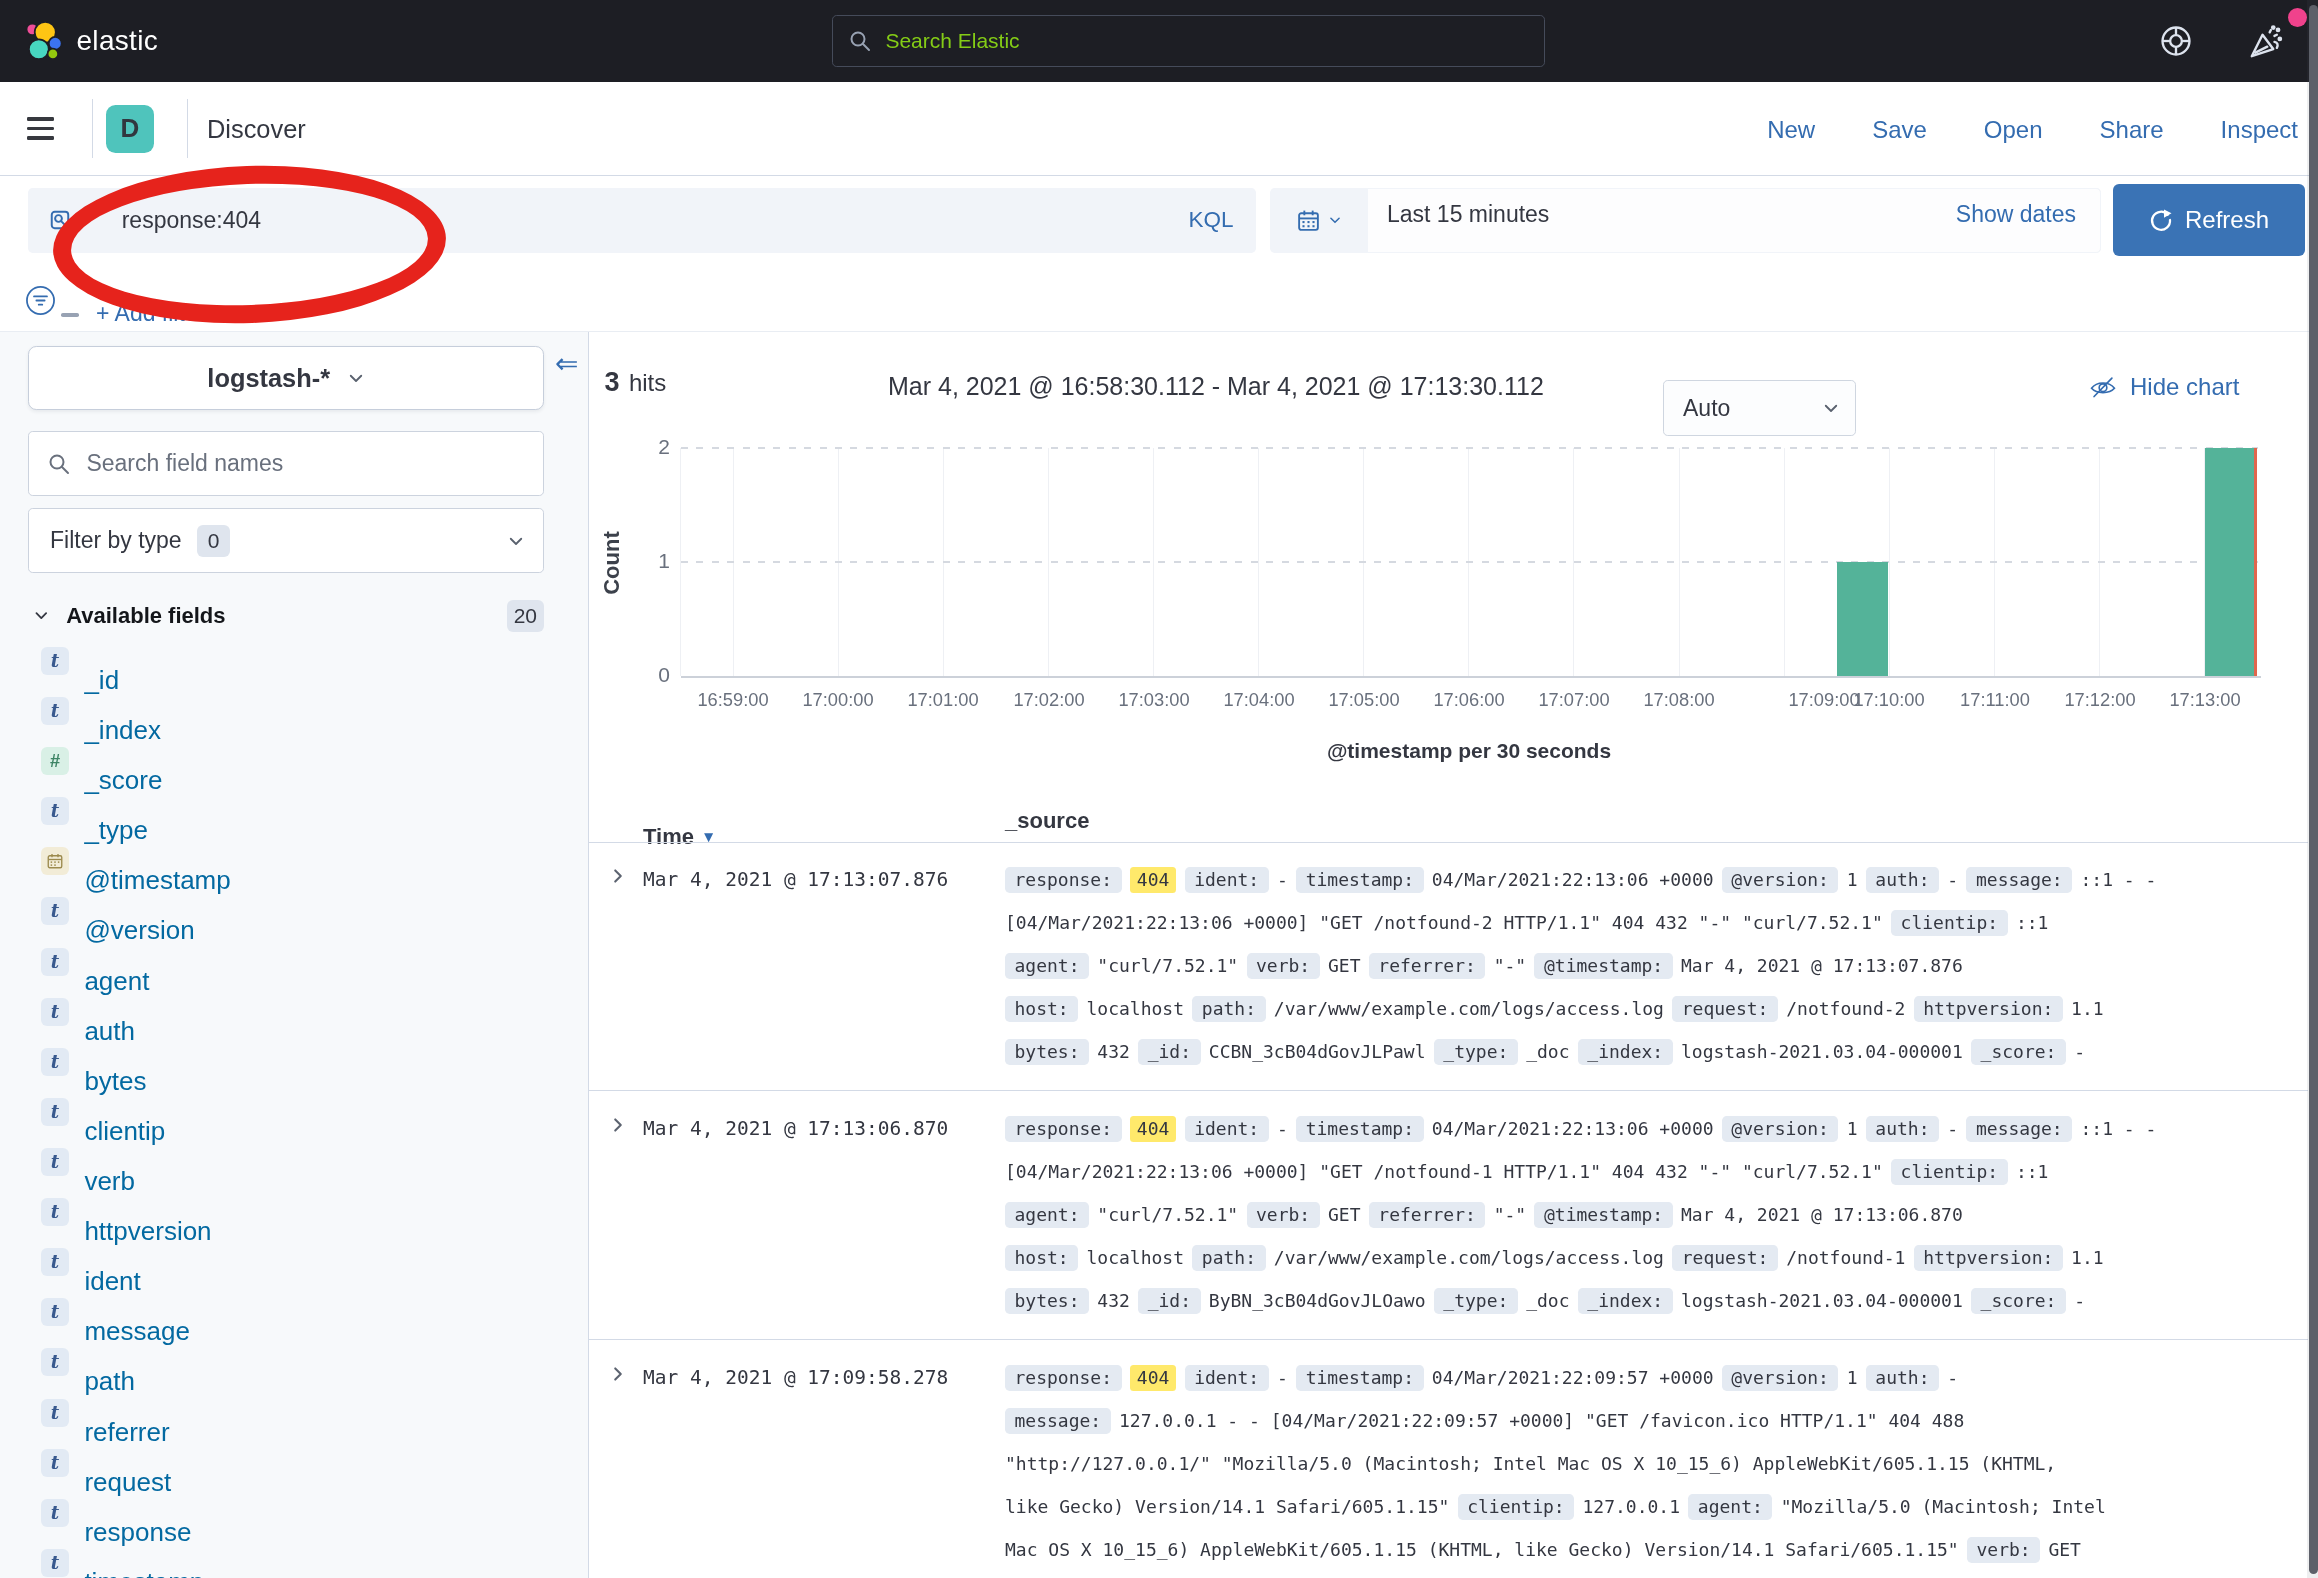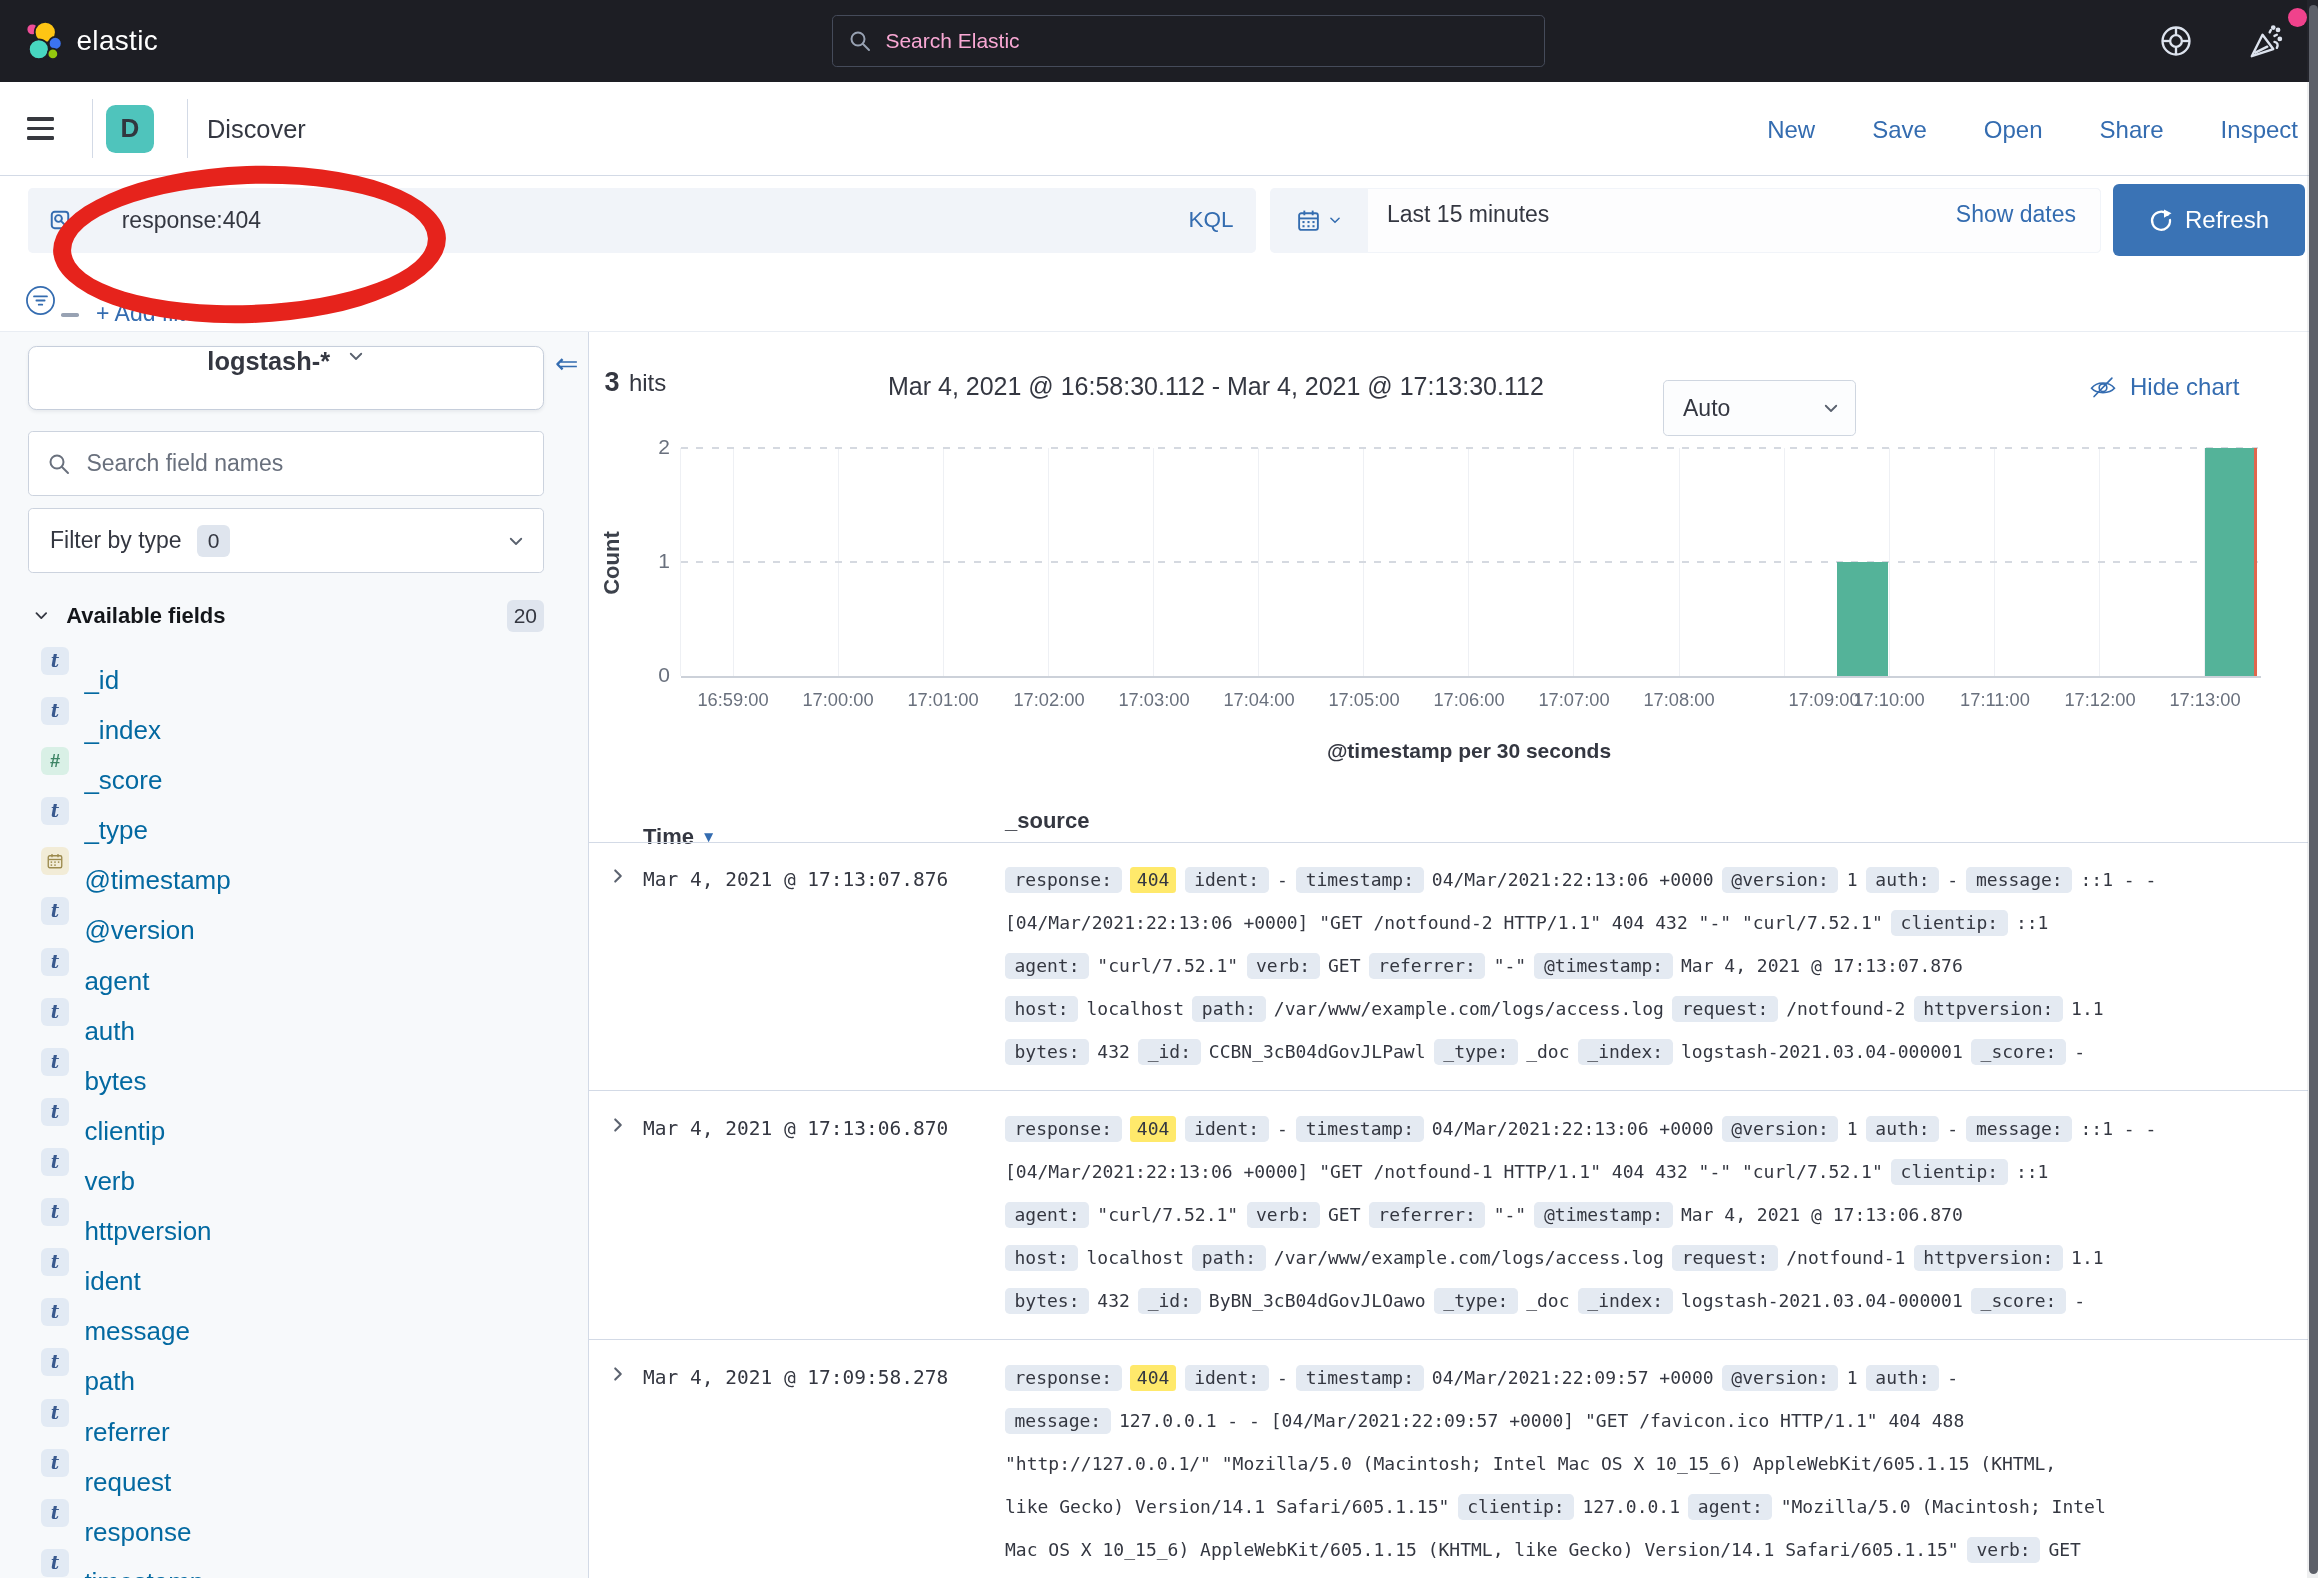--- a/index.html
+++ b/index.html
@@ -6,21 +6,21 @@
   html,body { background:#fff; }
   body { font-family:"Liberation Sans", sans-serif; }
   #screen { position:relative; width:2319px; height:1578px; overflow:hidden; background:#fff; }
   .abs { position:absolute; }
 
   
   .topbar { position:absolute; left:0; top:0; width:2319px; height:82px; background:#1d1e24; }
   .logo { position:absolute; left:22.5px; top:20px; display:flex; align-items:center; gap:13px; }
   .logo-text { color:#fff; font-size:28px; letter-spacing:0.3px; font-weight:500; }
   .gsearch { position:absolute; left:832px; top:15px; width:713px; height:52px; border:1.2px solid #454b5a; border-radius:4.7px; display:flex; align-items:center; padding-left:15.4px; gap:13px; }
-  .gsearch .ph { color:#f9a8d4; font-size:21px; }
+  .gsearch .ph { color:#84cc16; font-size:21px; }
   .hicon { position:absolute; top:24px; }
   .newsdot { position:absolute; left:2288px; top:8.3px; width:19px; height:19px; border-radius:50%; background:#f0428c; }
 
   
   .appbar { position:absolute; left:0; top:82px; width:2319px; height:94px; background:#fff; border-bottom:1.2px solid #d3dae6; }
   .burger { position:absolute; left:27px; top:35px; width:27px; height:22.5px; display:flex; flex-direction:column; justify-content:space-between; cursor:pointer; }
   .burger div { height:3.5px; background:#37393f; border-radius:1.2px; }
   .vdiv { position:absolute; top:16.6px; width:1.2px; height:59px; background:#d3dae6; }
   .dbadge { position:absolute; left:106px; top:22.5px; width:48px; height:48px; border-radius:9.5px; background:#4fc4bc; display:flex; align-items:center; justify-content:center; font-size:26px; font-weight:bold; color:#31373f; }
   .apptitle { position:absolute; left:207px; top:33px; font-size:25.4px; color:#343741; }
@@ -39,21 +39,21 @@
   .showdates { margin-left:auto; font-size:23px; color:#346cb0; cursor:pointer; }
   .refreshbtn { position:absolute; left:2113px; top:7px; width:192px; height:72px; background:#3a73b5; border:none; border-radius:6px; color:#fff; display:flex; align-items:center; justify-content:center; gap:12px; font-size:24px; font-family:"Liberation Sans",sans-serif; cursor:pointer; }
 
   
   .filterrow { position:absolute; left:0; top:269px; width:2319px; height:63px; background:#fff; border-bottom:1.2px solid #e9edf3; }
   .fdash { position:absolute; left:61px; top:44px; width:18px; height:3.5px; background:#98a2b3; border-radius:1.8px; }
   .addfilter { position:absolute; left:96px; top:31px; font-size:23px; color:#346cb0; cursor:pointer; }
 
   
   .sidebar { position:absolute; left:0; top:332px; width:589px; height:1247px; background:#f7f9fb; border-right:1.2px solid #d3dae6; }
-  .idxbtn { position:absolute; left:28px; top:14px; width:516px; height:64px; background:#fff; border:1.2px solid #c6cedb; border-radius:8.3px; box-shadow:0 1.8px 3.5px rgba(30,40,60,.07); display:flex; justify-content:center; gap:16.6px; cursor:pointer; }
+  .idxbtn { position:absolute; left:28px; top:14px; width:516px; height:64px; background:#fff; border:1.2px solid #c6cedb; border-radius:8.3px; box-shadow:0 1.8px 3.5px rgba(30,40,60,.07); display:flex; align-items:center; justify-content:center; gap:16.6px; cursor:pointer; }
   .idxbtn .nm { font-size:25.4px; font-weight:bold; color:#343741; }
   .collapse { position:absolute; left:555px; top:15.4px; font-size:28px; color:#346cb0; cursor:pointer; }
   .fsearch { position:absolute; left:28px; top:99px; width:516px; height:65px; background:#fff; border:1.2px solid #ccd3de; border-radius:4.7px; display:flex; align-items:center; padding-left:18px; gap:15.4px; }
   .fsearch .ph { font-size:23px; color:#69707d; }
   .ftype { position:absolute; left:28px; top:176px; width:516px; height:65px; background:#fff; border:1.2px solid #ccd3de; border-radius:4.7px; display:flex; align-items:center; padding:0 18px 0 21px; cursor:pointer; }
   .ftype .lbl { font-size:23px; color:#343741; }
   .cntbadge { margin-left:15.4px; min-width:33px; height:32px; padding:0 7px; background:#dfe5ee; border-radius:6px; display:flex; align-items:center; justify-content:center; font-size:21px; color:#343741; }
   .avail { position:absolute; left:33px; top:266px; width:511px; height:35px; display:flex; align-items:center; }
   .avail .lbl { margin-left:16.6px; font-size:22px; font-weight:bold; color:#14161a; }
   .avail .cntbadge { margin-left:auto; }

